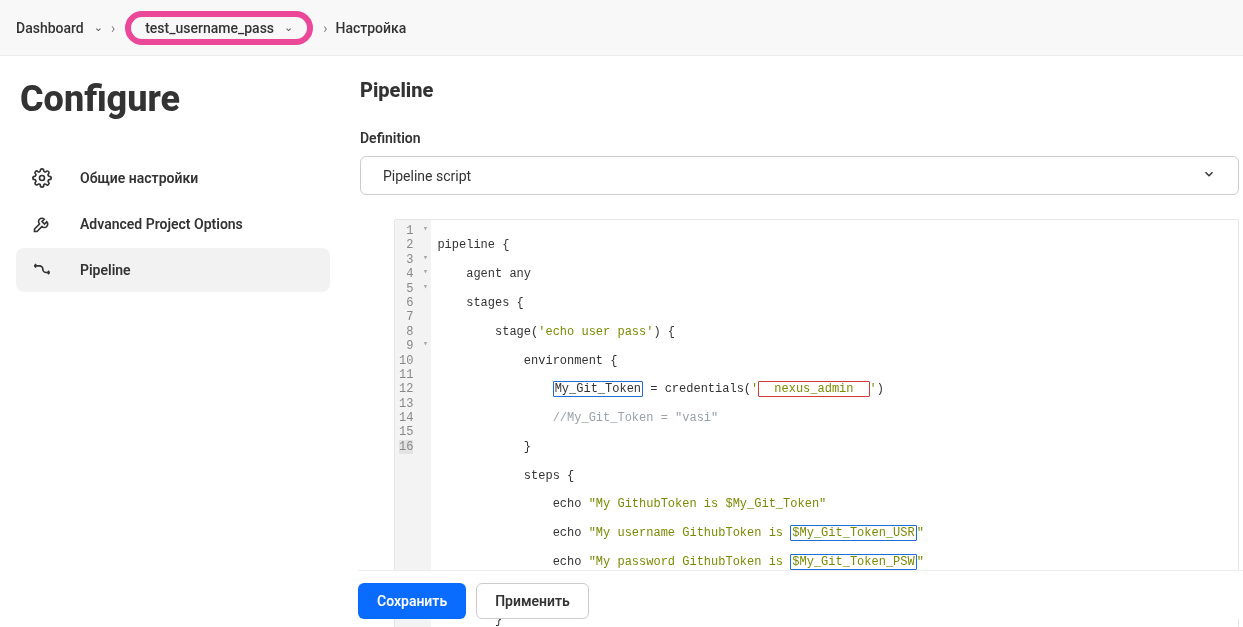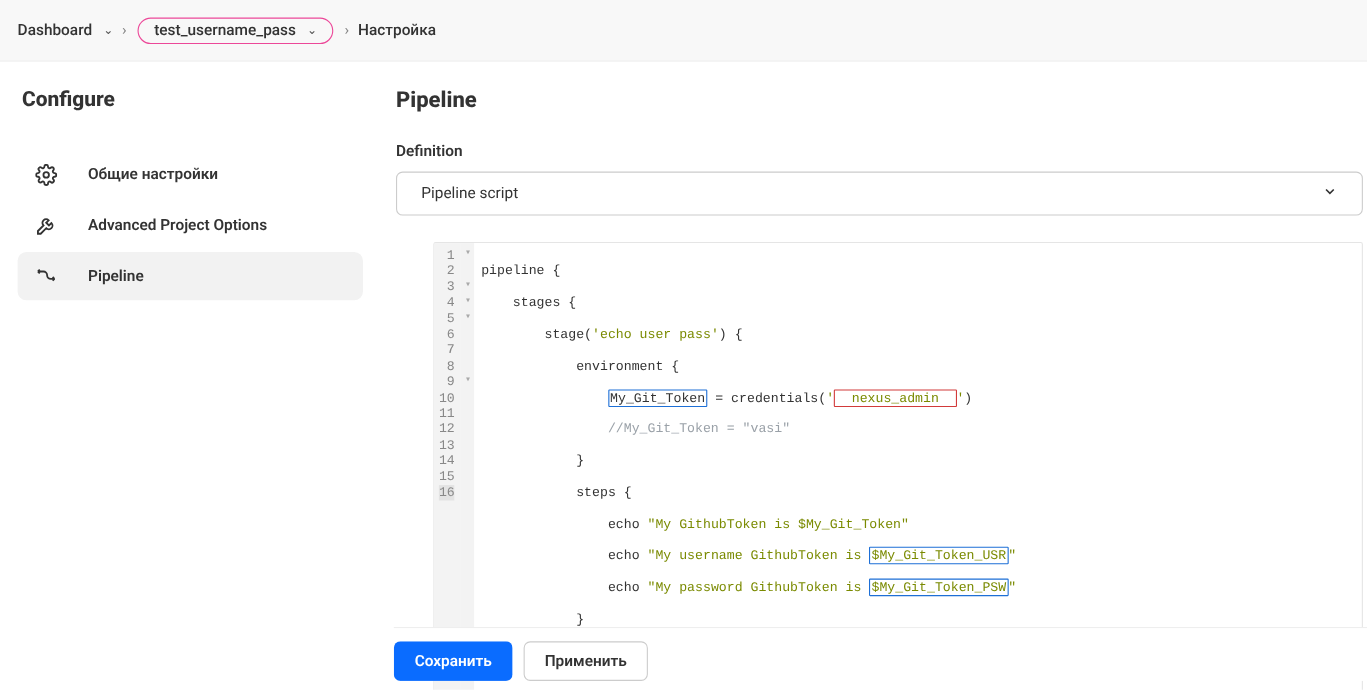--- a/index.html
+++ b/index.html
@@ -26,39 +26,39 @@
   }
   .breadcrumb .bc-item {
     display: flex;
     align-items: center;
     gap: 6px;
     font-weight: 500;
     cursor: pointer;
   }
   .breadcrumb .bc-sep { color: #888; }
   .bc-highlight {
-    border: 1px solid #ec4899;
+    border: 6px solid #ec4899;
     border-radius: 22px;
     padding: 3px 14px;
     margin: 0 2px;
     font-weight: 600;
   }
   .chev { font-size: 11px; color: #555; margin-left: 4px; }
 
   
   .main {
     display: flex;
     height: calc(627px - 40px);
   }
   .sidebar {
     width: 340px;
     padding: 22px 10px 10px 16px;
   }
   .sidebar h1 {
-    font-size: 19px;
+    font-size: 36px;
     font-weight: 800;
     margin-bottom: 36px;
     margin-left: 4px;
   }
   .side-item {
     display: flex;
     align-items: center;
     gap: 28px;
     padding: 12px 16px;
     border-radius: 8px;
@@ -287,20 +287,21 @@
             <div class="fl"></div>
             <div class="fl"></div>
             <div class="fl"></div>
           <div class="fl"></div>
             <div class="fl"></div>
             <div class="fl"></div>
             <div class="fl"></div>
         </div>
         <div class="code">
 <div class="line">pipeline {</div>
+<div class="line">    agent any</div>
 <div class="line">    stages {</div>
 <div class="line">        stage(<span class="str">'echo user pass'</span>) {</div>
 <div class="line">            environment {</div>
 <div class="line">                <span class="marker-blue">My_Git_Token</span> = credentials(<span class="str">'<span class="marker-red">nexus_admin</span>'</span>)</div>
 <div class="line">                <span class="cmt">//My_Git_Token = "vasi"</span></div>
 <div class="line">            }</div>
 <div class="line">            steps {</div>
 <div class="line">                echo <span class="str">"My GithubToken is $My_Git_Token"</span></div>
 <div class="line">                echo <span class="str">"My username GithubToken is <span class="marker-blue">$My_Git_Token_USR</span>"</span></div>
 <div class="line">                echo <span class="str">"My password GithubToken is <span class="marker-blue">$My_Git_Token_PSW</span>"</span></div>

